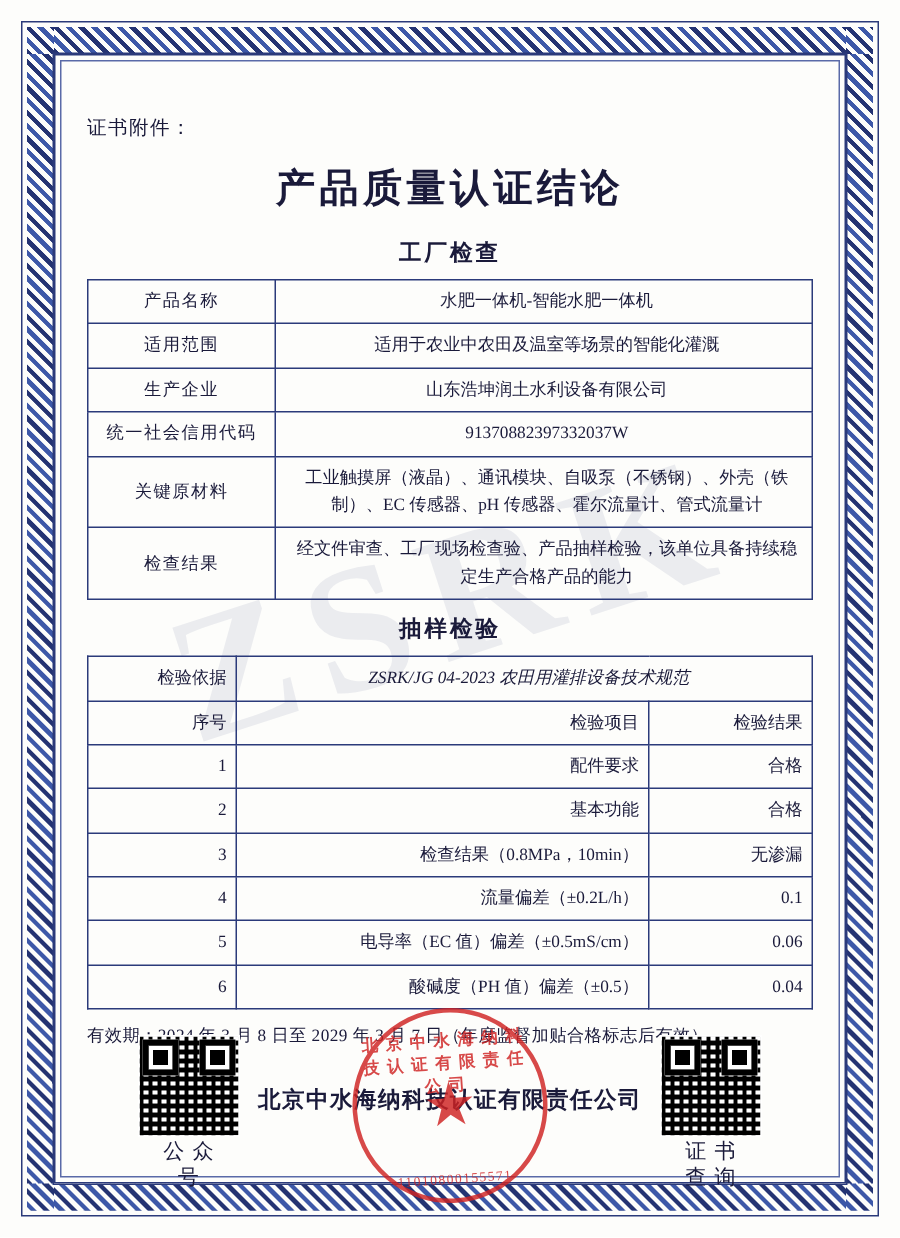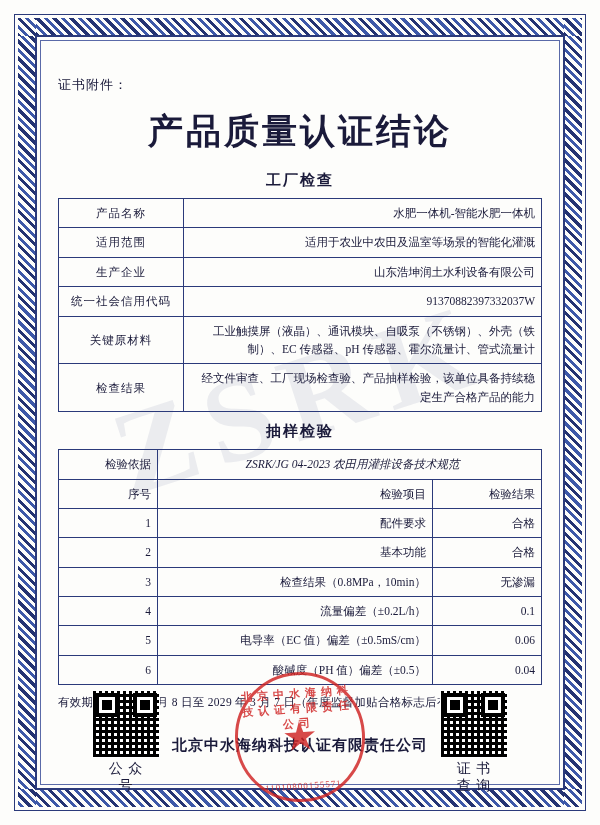--- a/index.html
+++ b/index.html
@@ -80,21 +80,21 @@
     left: 58px; top: 58px; right: 58px; bottom: 52px;
     z-index: 3;
   }
   .attachment-label {
     font-size: 13px;
     margin-top: 18px;
     letter-spacing: 1px;
   }
   .doc-title {
     text-align: center;
-    font-size: 35px;
+    font-size: 26px;
     font-weight: bold;
     letter-spacing: 3px;
     margin: 14px 0 16px 0;
   }
   .section-title {
     text-align: center;
     font-size: 15px;
     font-weight: bold;
     letter-spacing: 2px;
     margin: 6px 0 8px 0;
@@ -113,21 +113,21 @@
     padding: 5px 6px;
     line-height: 1.6;
     vertical-align: middle;
   }
   .tbl-factory td.k {
     width: 112px;
     text-align: center;
     letter-spacing: 1px;
   }
   .tbl-factory td.v {
-    text-align: right;
+    text-align: center;
     padding-left: 10px;
   }
 
   .tbl-sample td {
     text-align: right;
   }
   .tbl-sample .basis-k { width: 86px; }
   .tbl-sample .basis-v { text-align: center; padding-left: 12px; font-style: italic; }
   .tbl-sample .c-no { width: 62px; }
   .tbl-sample .c-res { width: 96px; }

